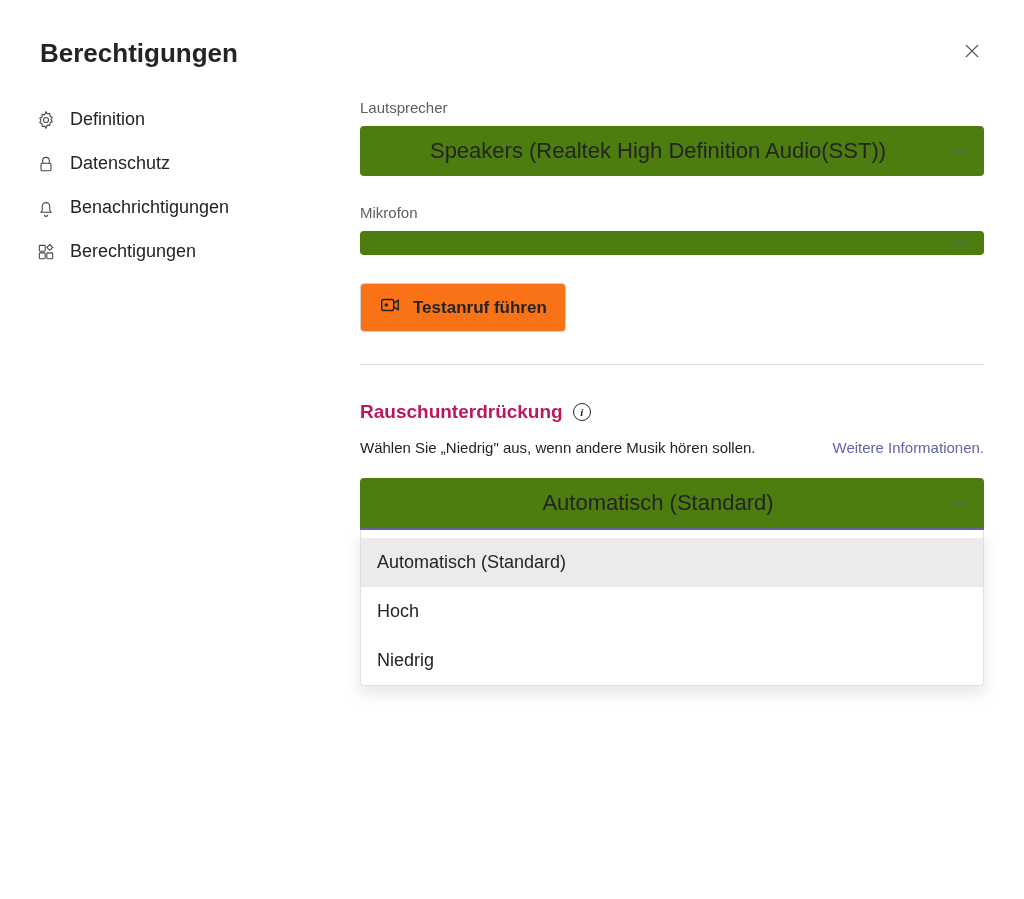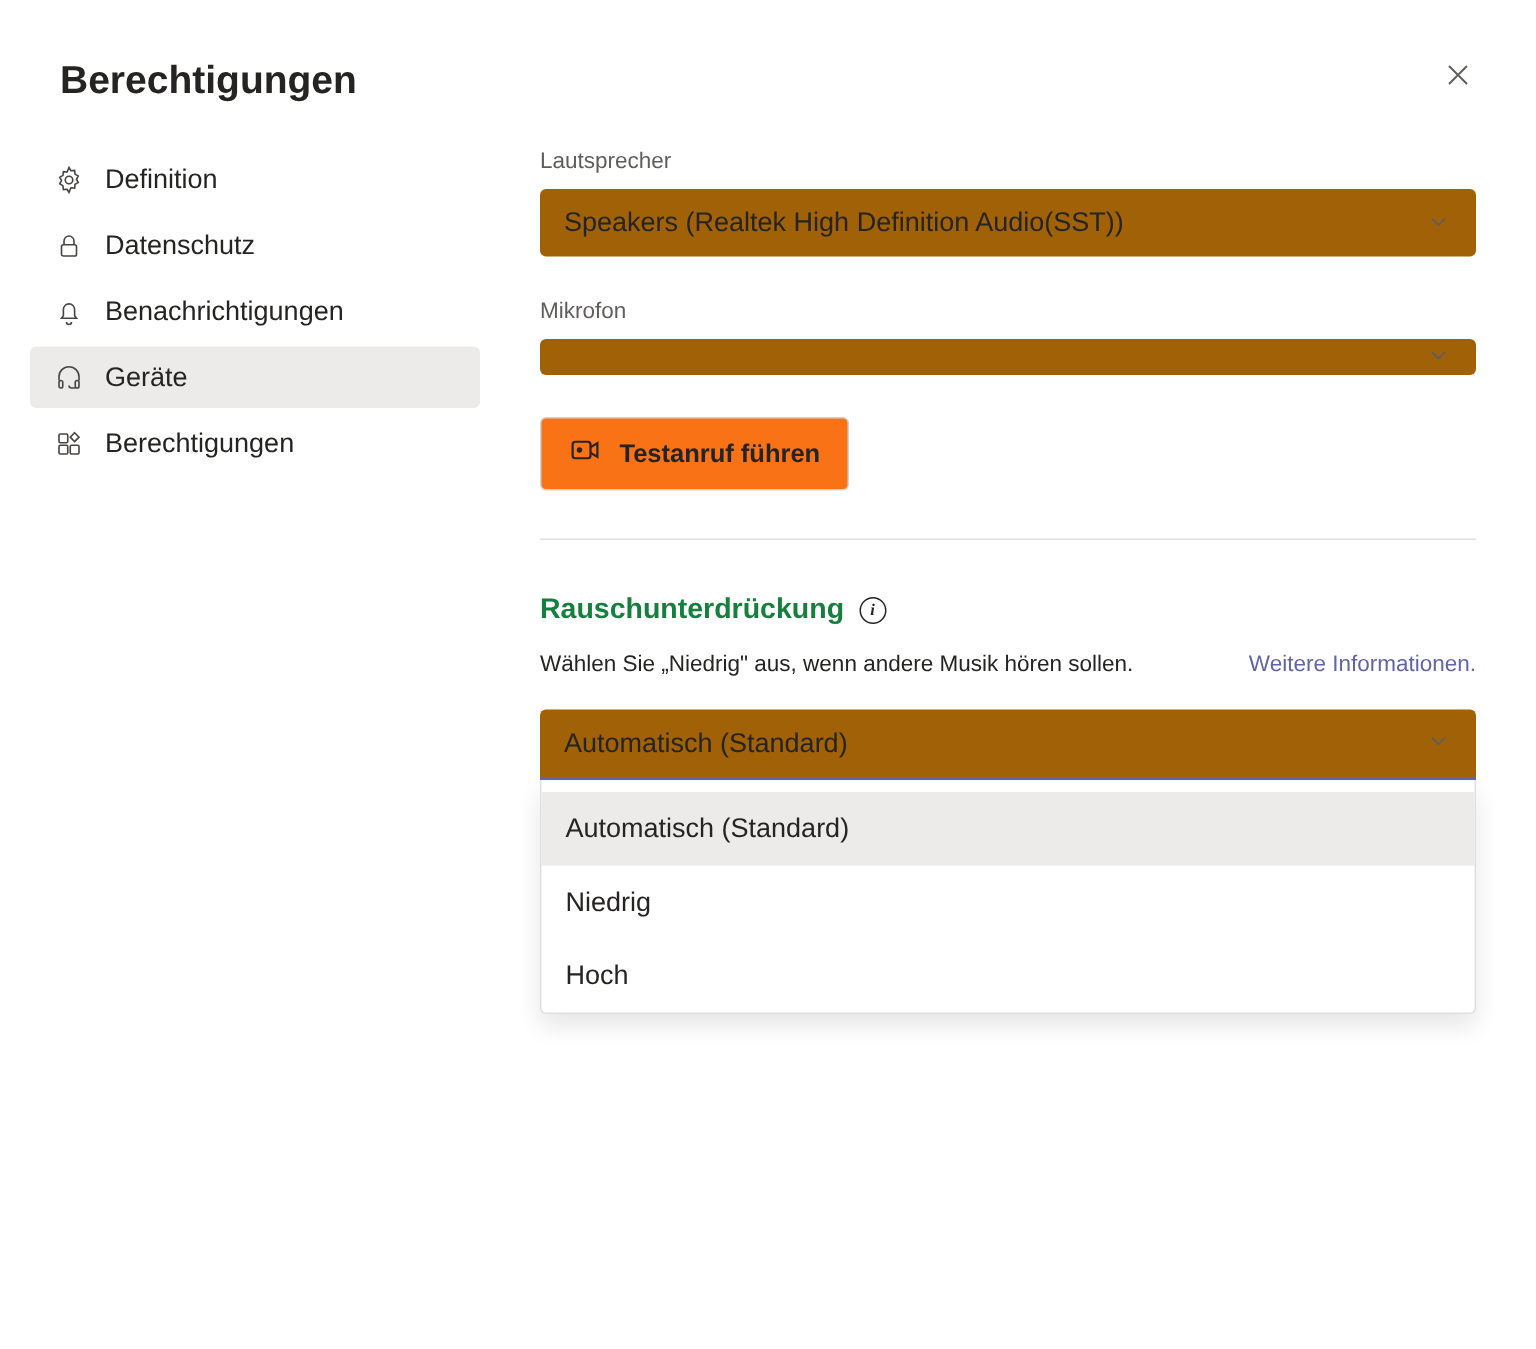--- a/index.html
+++ b/index.html
@@ -79,31 +79,31 @@
       margin-bottom: 28px;
     }
     .field-label {
       font-size: 15px;
       color: #605e5c;
       margin-bottom: 10px;
       display: block;
     }
     .select-box {
       width: 100%;
-      background: #a16207;
+      background: #4d7c0f;
       border: none;
       border-radius: 4px;
       padding: 12px 44px 12px 16px;
-      font-size: 18px;
+      font-size: 22px;
       color: #252423;
       position: relative;
       cursor: pointer;
       display: flex;
       align-items: center;
-      justify-content: flex-start;
+      justify-content: center;
     }
     .select-box.active {
       border-bottom: 2px solid #6264a7;
       border-radius: 4px 4px 0 0;
     }
     .chevron {
       position: absolute;
       right: 18px;
       top: 50%;
       transform: translateY(-50%);
@@ -139,21 +139,21 @@
     }
     .section-title-row {
       display: flex;
       align-items: center;
       gap: 10px;
       margin-bottom: 14px;
     }
     .section-title {
       font-size: 19px;
       font-weight: 700;
-      color: #15803d;
+      color: #be185d;
     }
     .info-icon {
       width: 18px;
       height: 18px;
       border: 1.3px solid #252423;
       border-radius: 50%;
       display: inline-flex;
       align-items: center;
       justify-content: center;
       font-size: 11px;
@@ -240,31 +240,20 @@
     <div class="sidebar-item">
       <span class="sidebar-icon">
         <svg viewBox="0 0 24 24">
             <path d="M6 17 h12 l-1.5-2 V10 a4.5 4.5 0 0 0 -9 0 v5 L6 17z"></path>
             <path d="M10 20 a2 2 0 0 0 4 0"></path>
           </svg>
       </span>
       <span>Benachrichtigungen</span>
     </div>
 
-    <div class="sidebar-item selected">
-      <span class="sidebar-icon">
-        <svg viewBox="0 0 24 24">
-            <path d="M4 14 V11 a8 8 0 0 1 16 0 v3"></path>
-            <rect x="4" y="14" width="3" height="6" rx="1.5"></rect>
-            <rect x="17" y="14" width="3" height="6" rx="1.5"></rect>
-            <path d="M17 20 h-3 a2 2 0 0 1 -2 -2"></path>
-          </svg>
-      </span>
-      <span>Geräte</span>
-    </div>
 
     <div class="sidebar-item">
       <span class="sidebar-icon">
         <svg viewBox="0 0 24 24">
             <rect x="4" y="4" width="7" height="7" rx="1"></rect>
             <rect x="4" y="13" width="7" height="7" rx="1"></rect>
             <rect x="13" y="13" width="7" height="7" rx="1"></rect>
             <path d="M16.5 3 L20 6.5 L16.5 10 L13 6.5 Z"></path>
           </svg>
       </span>
@@ -326,18 +315,18 @@
       <span>Automatisch (Standard)</span>
       <span class="chevron">
         <svg viewBox="0 0 16 16">
             <path d="M3 6 L8 11 L13 6"></path>
           </svg>
       </span>
     </div>
 
     <div class="dropdown-list">
       <div class="dropdown-item highlighted">Automatisch (Standard)</div>
+      <div class="dropdown-item">Hoch</div>
       <div class="dropdown-item">Niedrig</div>
-      <div class="dropdown-item">Hoch</div>
     </div>
 
   </div>
 </div>
 
 </body></html>

